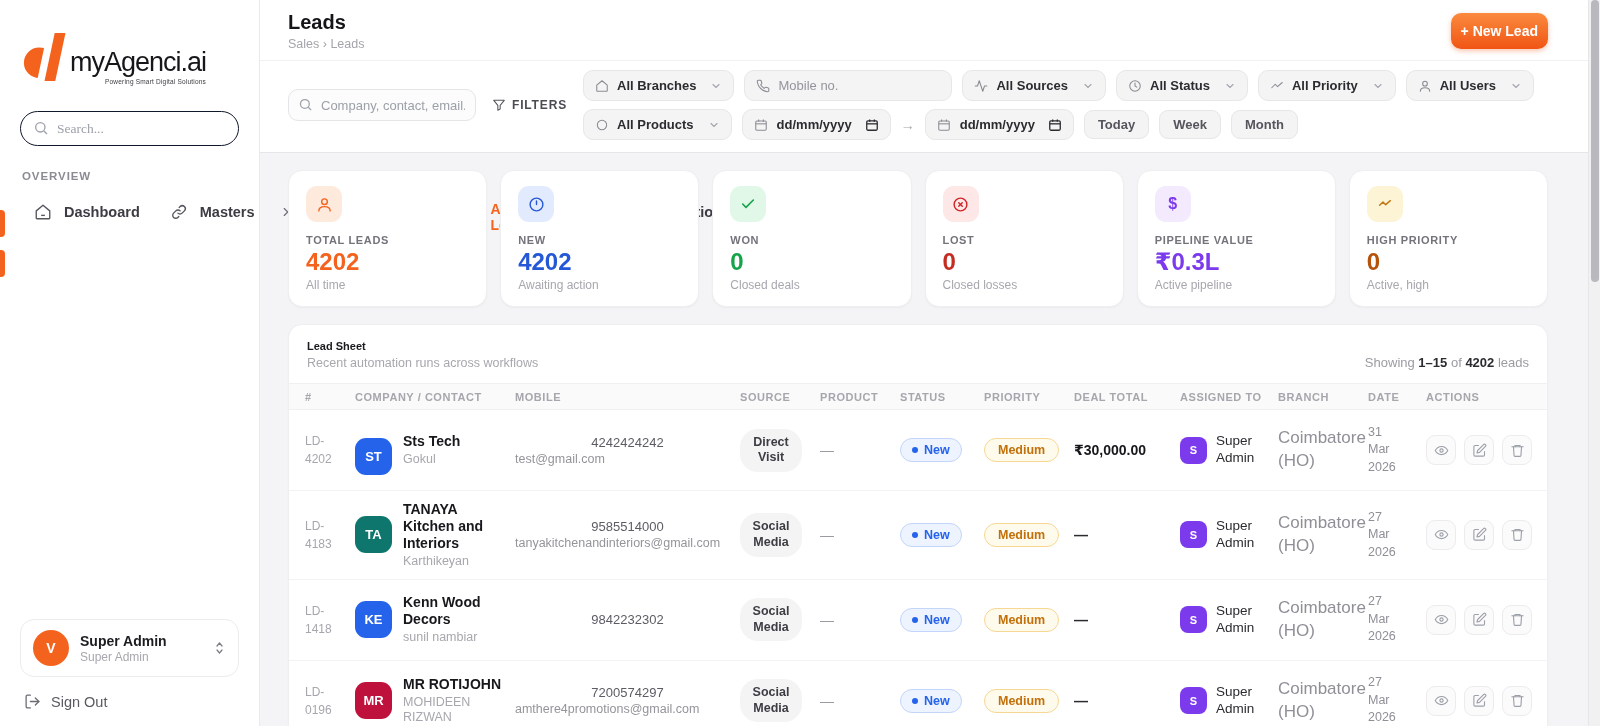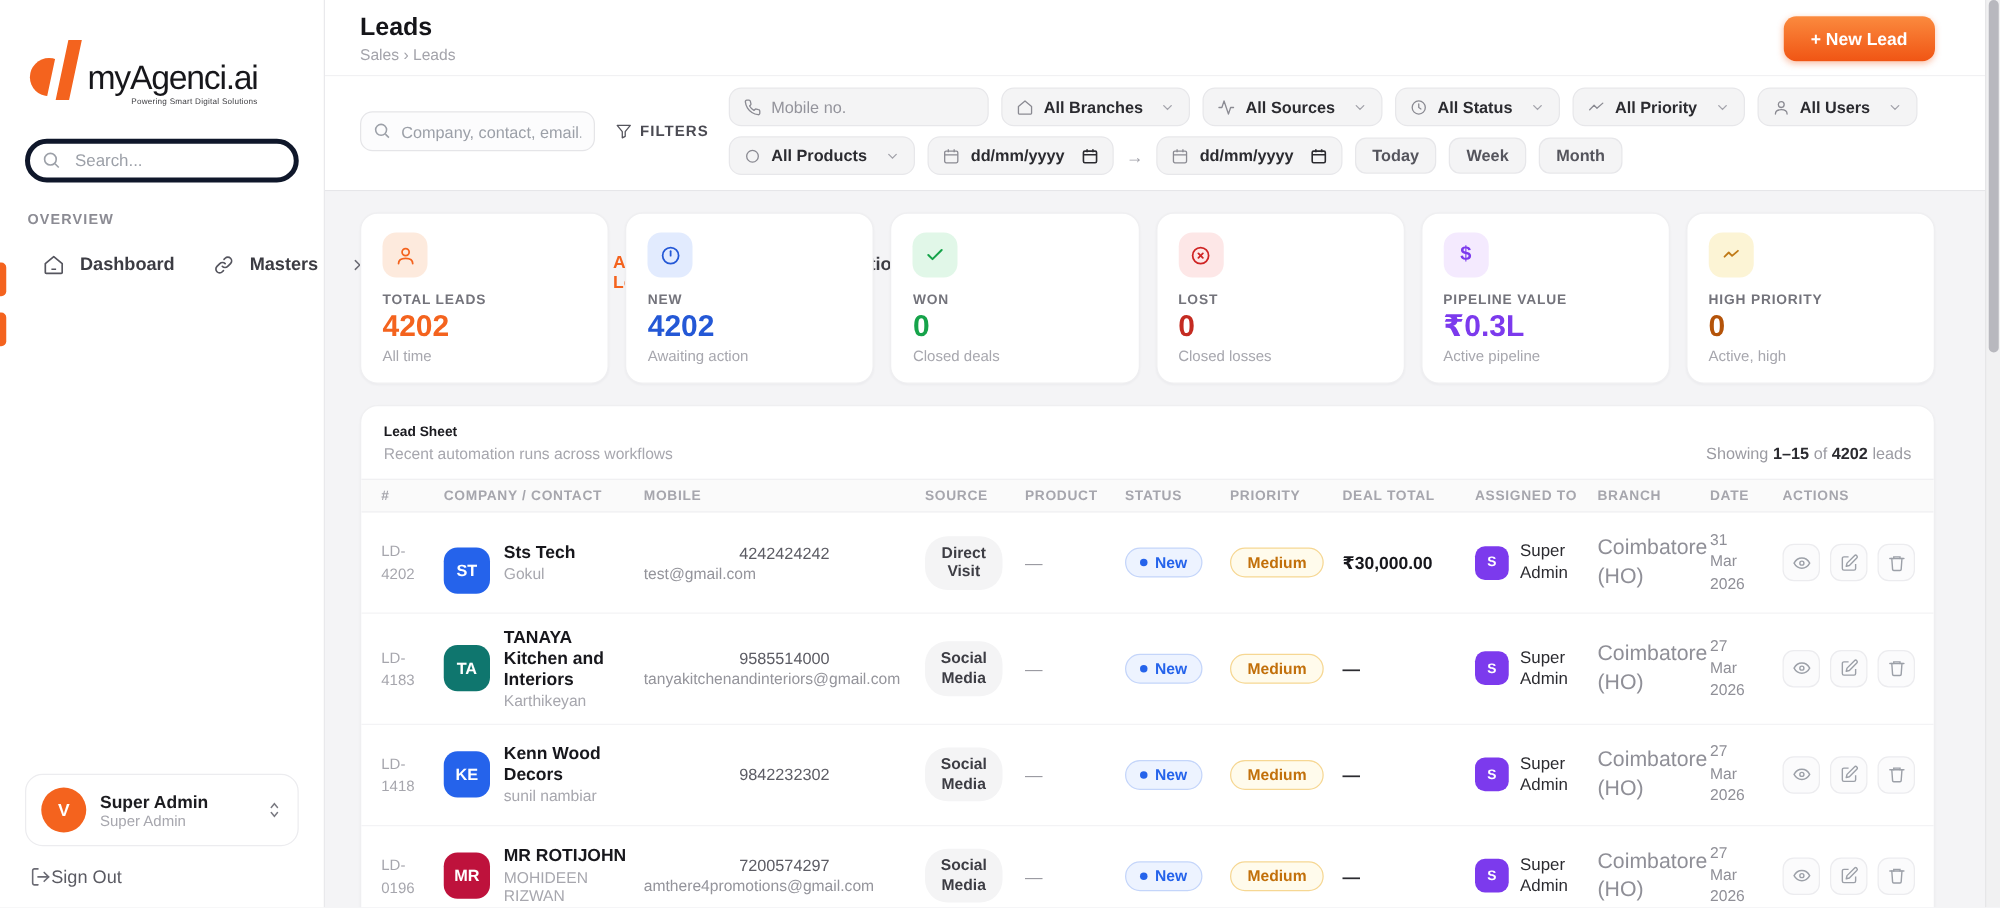--- a/index.html
+++ b/index.html
@@ -7,21 +7,21 @@
   body { font-family:"Liberation Sans","DejaVu Sans",sans-serif; background:#f4f4f6; color:#18181b; }
   .app { display:flex; width:1600px; height:726px; }
 
   
   .sidebar { width:260px; min-width:260px; background:#fff; border-right:1px solid #e9e9ec; display:flex; flex-direction:column; position:relative; padding:18px 20px 16px; }
   .logo-row { display:flex; align-items:flex-end; gap:4px; padding:2px 0 6px 2px; }
   .logo-text-wrap { display:flex; flex-direction:column; align-items:flex-end; }
   .logo-word { font-size:27px; font-weight:400; letter-spacing:-1px; color:#17171b; line-height:1;margin-top:29px; }
   .logo-tag { font-size:6.5px; color:#3c3c40; margin-top:2px; letter-spacing:.2px; }
   .side-search { margin-top:20px; position:relative; }
-  .side-search input { width:100%; height:35px; border:4px solid #0f172a; border-radius:999px; background:#fff; padding:0 12px 0 36px; font-size:13.5px; color:#a21caf; outline:none; font-family:Liberation Sans, sans-serif; }
+  .side-search input { width:100%; height:35px; border:1px solid #0f172a; border-radius:999px; background:#fff; padding:0 12px 0 36px; font-size:13.5px; color:#a21caf; outline:none; font-family:Liberation Serif, serif; }
   .side-search input::placeholder { color:#9ca0a8; }
   .side-search .icn { position:absolute; left:13px; top:9px; color:#9ca0a8; }
   .section-label { margin:24px 0 10px 2px; font-size:11.5px; font-weight:700; letter-spacing:.08em; color:#8b8b93; }
   .nav { display:flex; flex-direction:row; gap:2px; }
   .nav-item { display:flex; align-items:center; gap:12px; height:40px; padding:0 14px; border-radius:999px; font-size:14.5px; font-weight:600; color:#3c3c43; cursor:pointer; }
   .nav-item .icn { color:#55555e; display:flex; }
   .nav-item.active { background:#ececef; }
   .nav-item .spacer { flex:1; }
   .nav-item .chev { color:#6b6b74; display:flex; }
   .sub-item { padding:9px 0 9px 42px; font-size:14px; font-weight:600; color:#b3b3ba; cursor:pointer; }
@@ -29,29 +29,29 @@
   .edge-bar { position:absolute; left:0; width:5px; height:27px; background:#f4631e; border-radius:0 4px 4px 0; }
   .edge-bar.b1 { top:210px; }
   .edge-bar.b2 { top:250px; }
   .side-bottom { margin-top:auto; }
   .user-card { border:1px solid #ececef; border-radius:14px; padding:10px 12px; display:flex; align-items:center; gap:11px; background:#fff; cursor:pointer; }
   .user-avatar { width:36px; height:36px; border-radius:50%; background:#f4631e; color:#fff; font-weight:700; font-size:14px; display:flex; align-items:center; justify-content:center; }
   .user-meta { flex:1; }
   .user-name { font-size:14px; font-weight:700; color:#1c1c20; }
   .user-role { font-size:12px; color:#a7a7ae; margin-top:1px; }
   .updown { color:#7a7a82; display:flex; flex-direction:column; gap:1px; }
-  .signout { display:flex; align-items:center; margin:16px 0 0 4px; font-size:14.5px; color:#5a5a62; cursor:pointer; }
+  .signout { display:flex; align-items:center; gap:10px; margin:16px 0 0 4px; font-size:14.5px; color:#5a5a62; cursor:pointer; }
   .signout .icn { color:#6b6b74; display:flex; }
 
   
   .main { flex:1; display:flex; flex-direction:column; position:relative; overflow:hidden; }
   .topbar { background:#fff; padding:11px 52px 9px 28px; display:flex; justify-content:space-between; align-items:center; border-bottom:1px solid #f1f1f3; }
   .page-title { font-size:20px; font-weight:700; color:#151519; }
   .breadcrumb { font-size:12.5px; color:#a4a4ab; margin-top:3px; }
-  .btn-new { background:linear-gradient(180deg,#fb8a3e,#f05514); color:#fff; border:none; border-radius:10px; padding:10px 22px; font-size:14px; font-weight:700; cursor:pointer; box-shadow:0 2px 5px rgba(240,85,20,.35); font-family:inherit; }
+  .btn-new { background:linear-gradient(180deg,#fb8a3e,#f05514); color:#fff; border:none; border-radius:10px; padding:10px 10px; font-size:14px; font-weight:700; cursor:pointer; box-shadow:0 2px 5px rgba(240,85,20,.35); font-family:inherit; }
 
   .filterbar { background:#fff; border-bottom:1px solid #e6e6e9; padding:9px 52px 12px 28px; display:flex; align-items:center; gap:16px; }
   .fsearch { position:relative; }
   .fsearch input { width:188px; height:32px; border:1px solid #e5e5e8; border-radius:10px; background:#fcfcfd; padding:0 10px 0 32px; font-size:13px; color:#3f3f46; outline:none; font-family:inherit; }
   .fsearch input::placeholder { color:#9ca0a8; }
   .fsearch .icn { position:absolute; left:10px; top:8px; color:#9ca0a8; }
   .filters-lbl { display:flex; align-items:center; gap:6px; font-size:12px; font-weight:700; letter-spacing:.07em; color:#4b4b53; white-space:nowrap; }
   .chip-rows { display:flex; flex-direction:column; gap:8px; }
   .chip-row { display:flex; align-items:center; gap:10px; }
   .chip { display:flex; align-items:center; gap:8px; height:31px; background:#f4f4f5; border:1px solid #e7e7ea; border-radius:10px; padding:0 11px; font-size:13px; font-weight:700; color:#2b2b30; cursor:pointer; white-space:nowrap; }
@@ -254,40 +254,40 @@
       <div class="filters-lbl">
         <span style="display:flex;color:#55555d">
           <svg width="14" height="14" viewBox="0 0 24 24" fill="none" stroke="currentColor" stroke-width="1.8" stroke-linejoin="round">
               <path d="M3 4h18l-7 8.5V19l-4 2v-8.5z"></path>
             </svg>
         </span>
         <span>FILTERS</span>
       </div>
       <div class="chip-rows">
         <div class="chip-row">
-          <div class="chip input-chip">
-            <span class="icn">
-              <svg width="14" height="14" viewBox="0 0 24 24" fill="none" stroke="currentColor" stroke-width="1.8" stroke-linejoin="round">
-                  <path d="M22 16.9v3a2 2 0 0 1-2.2 2 19.8 19.8 0 0 1-8.6-3 19.5 19.5 0 0 1-6-6 19.8 19.8 0 0 1-3-8.6A2 2 0 0 1 4.1 2h3a2 2 0 0 1 2 1.7c.12.96.36 1.9.7 2.8a2 2 0 0 1-.5 2.1L8 10a16 16 0 0 0 6 6l1.3-1.3a2 2 0 0 1 2.1-.5c.9.34 1.84.58 2.8.7a2 2 0 0 1 1.8 2z"></path>
-                </svg>
-            </span>
-            <input type="text" placeholder="Mobile no." style="">
-          </div>
           <div class="chip">
             <span class="icn">
               <svg width="14" height="14" viewBox="0 0 24 24" fill="none" stroke="currentColor" stroke-width="1.8" stroke-linejoin="round">
                   <path d="M3 10.5 12 3l9 7.5V20a1 1 0 0 1-1 1H4a1 1 0 0 1-1-1z"></path>
                 </svg>
             </span>
             <span>All Branches</span>
             <span class="chev">
               <svg width="12" height="12" viewBox="0 0 24 24" fill="none" stroke="currentColor" stroke-width="2.2" stroke-linecap="round">
                   <polyline points="6 9 12 15 18 9"></polyline>
                 </svg>
             </span>
+          </div>
+          <div class="chip input-chip">
+            <span class="icn">
+              <svg width="14" height="14" viewBox="0 0 24 24" fill="none" stroke="currentColor" stroke-width="1.8" stroke-linejoin="round">
+                  <path d="M22 16.9v3a2 2 0 0 1-2.2 2 19.8 19.8 0 0 1-8.6-3 19.5 19.5 0 0 1-6-6 19.8 19.8 0 0 1-3-8.6A2 2 0 0 1 4.1 2h3a2 2 0 0 1 2 1.7c.12.96.36 1.9.7 2.8a2 2 0 0 1-.5 2.1L8 10a16 16 0 0 0 6 6l1.3-1.3a2 2 0 0 1 2.1-.5c.9.34 1.84.58 2.8.7a2 2 0 0 1 1.8 2z"></path>
+                </svg>
+            </span>
+            <input type="text" placeholder="Mobile no." style="">
           </div>
           <div class="chip">
             <span class="icn">
               <svg width="14" height="14" viewBox="0 0 24 24" fill="none" stroke="currentColor" stroke-width="1.8" stroke-linecap="round" stroke-linejoin="round">
                   <polyline points="22 12 18 12 15 21 9 3 6 12 2 12"></polyline>
                 </svg>
             </span>
             <span>All Sources</span>
             <span class="chev">
               <svg width="12" height="12" viewBox="0 0 24 24" fill="none" stroke="currentColor" stroke-width="2.2" stroke-linecap="round">

